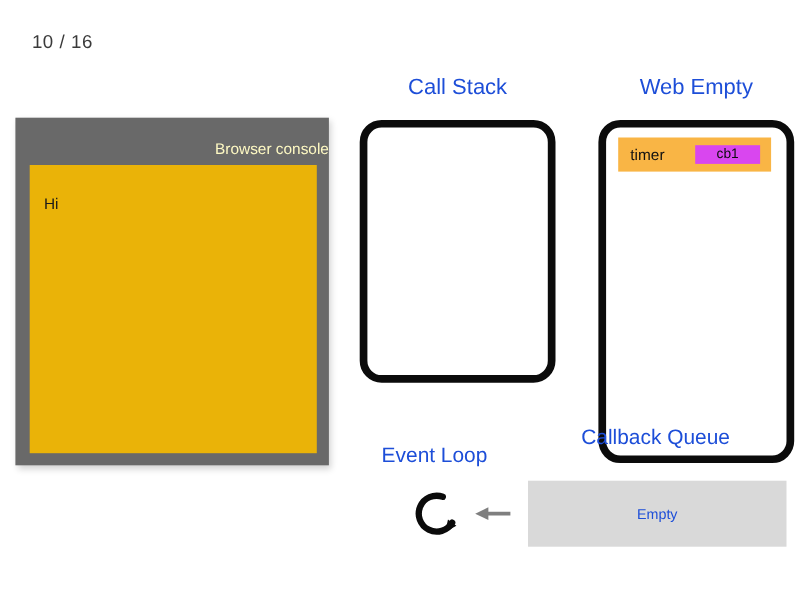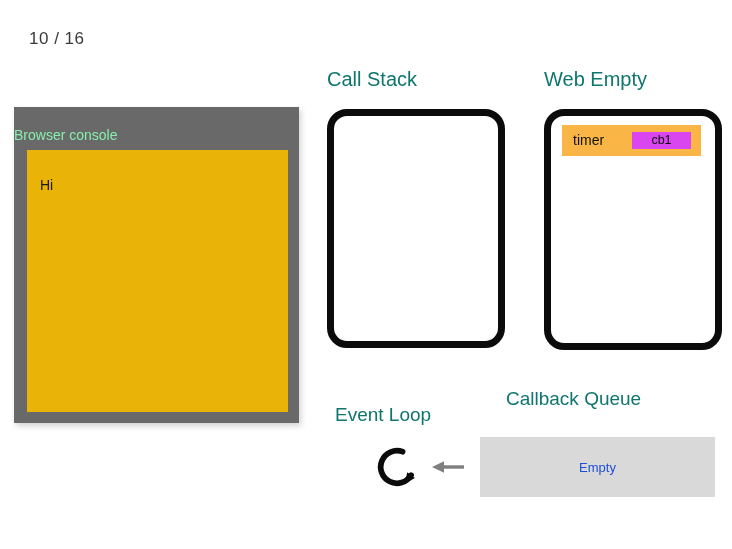--- a/index.html
+++ b/index.html
@@ -20,49 +20,49 @@
 
   
   .console-panel {
     position: absolute; left: 14px; top: 107px;
     width: 285px; height: 316px;
     background: #696969;
     box-shadow: 2px 3px 6px rgba(0,0,0,0.18);
   }
   .console-title {
     position: absolute; left: 0; top: 20px; width: 100%;
-    text-align: left; color: #86efac; font-size: 14px;
+    text-align: right; color: #fef9c3; font-size: 14px;
   }
   .console-screen {
     position: absolute; left: 13px; top: 43px;
     width: 261px; height: 262px;
     background: #eab308;
     padding: 22px 0 0 13px;
   }
   .console-line { font-size: 14px; color: #1a1a1a; line-height: 26px; }
 
   
   .section-title {
-    position: absolute; 
-    font-size: 20px; color: #0f766e;
+    position: absolute; text-align: center;
+    font-size: 20px; color: #1d4ed8;
   }
   .title-call-stack { left: 327px; top: 68px; width: 178px; }
   .title-web-apis  { left: 544px; top: 68px; width: 178px; }
   .title-event-loop { left: 335px; top: 404px; width: 120px; font-size: 19px; }
   .title-callback-queue { left: 506px; top: 388px; width: 180px; font-size: 19px; }
 
   
   .rounded-box {
     position: absolute;
     border: 7px solid #0b0b0b;
     border-radius: 20px;
     background: #ffffff;
   }
   .call-stack-box { left: 327px; top: 109px; width: 178px; height: 239px; }
-  .web-apis-box  { left: 544px; top: 109px; width: 178px; height: 241px; }
+  .web-apis-box  { left: 544px; top: 109px; width: 178px; height: 312px; }
 
   
   .timer-bar {
     position: absolute; left: 11px; top: 9px;
     width: 139px; height: 31px;
     background: #f9b545;
   }
   .timer-label {
     position: absolute; left: 11px; top: 7px;
     font-size: 14px; color: #111111;

